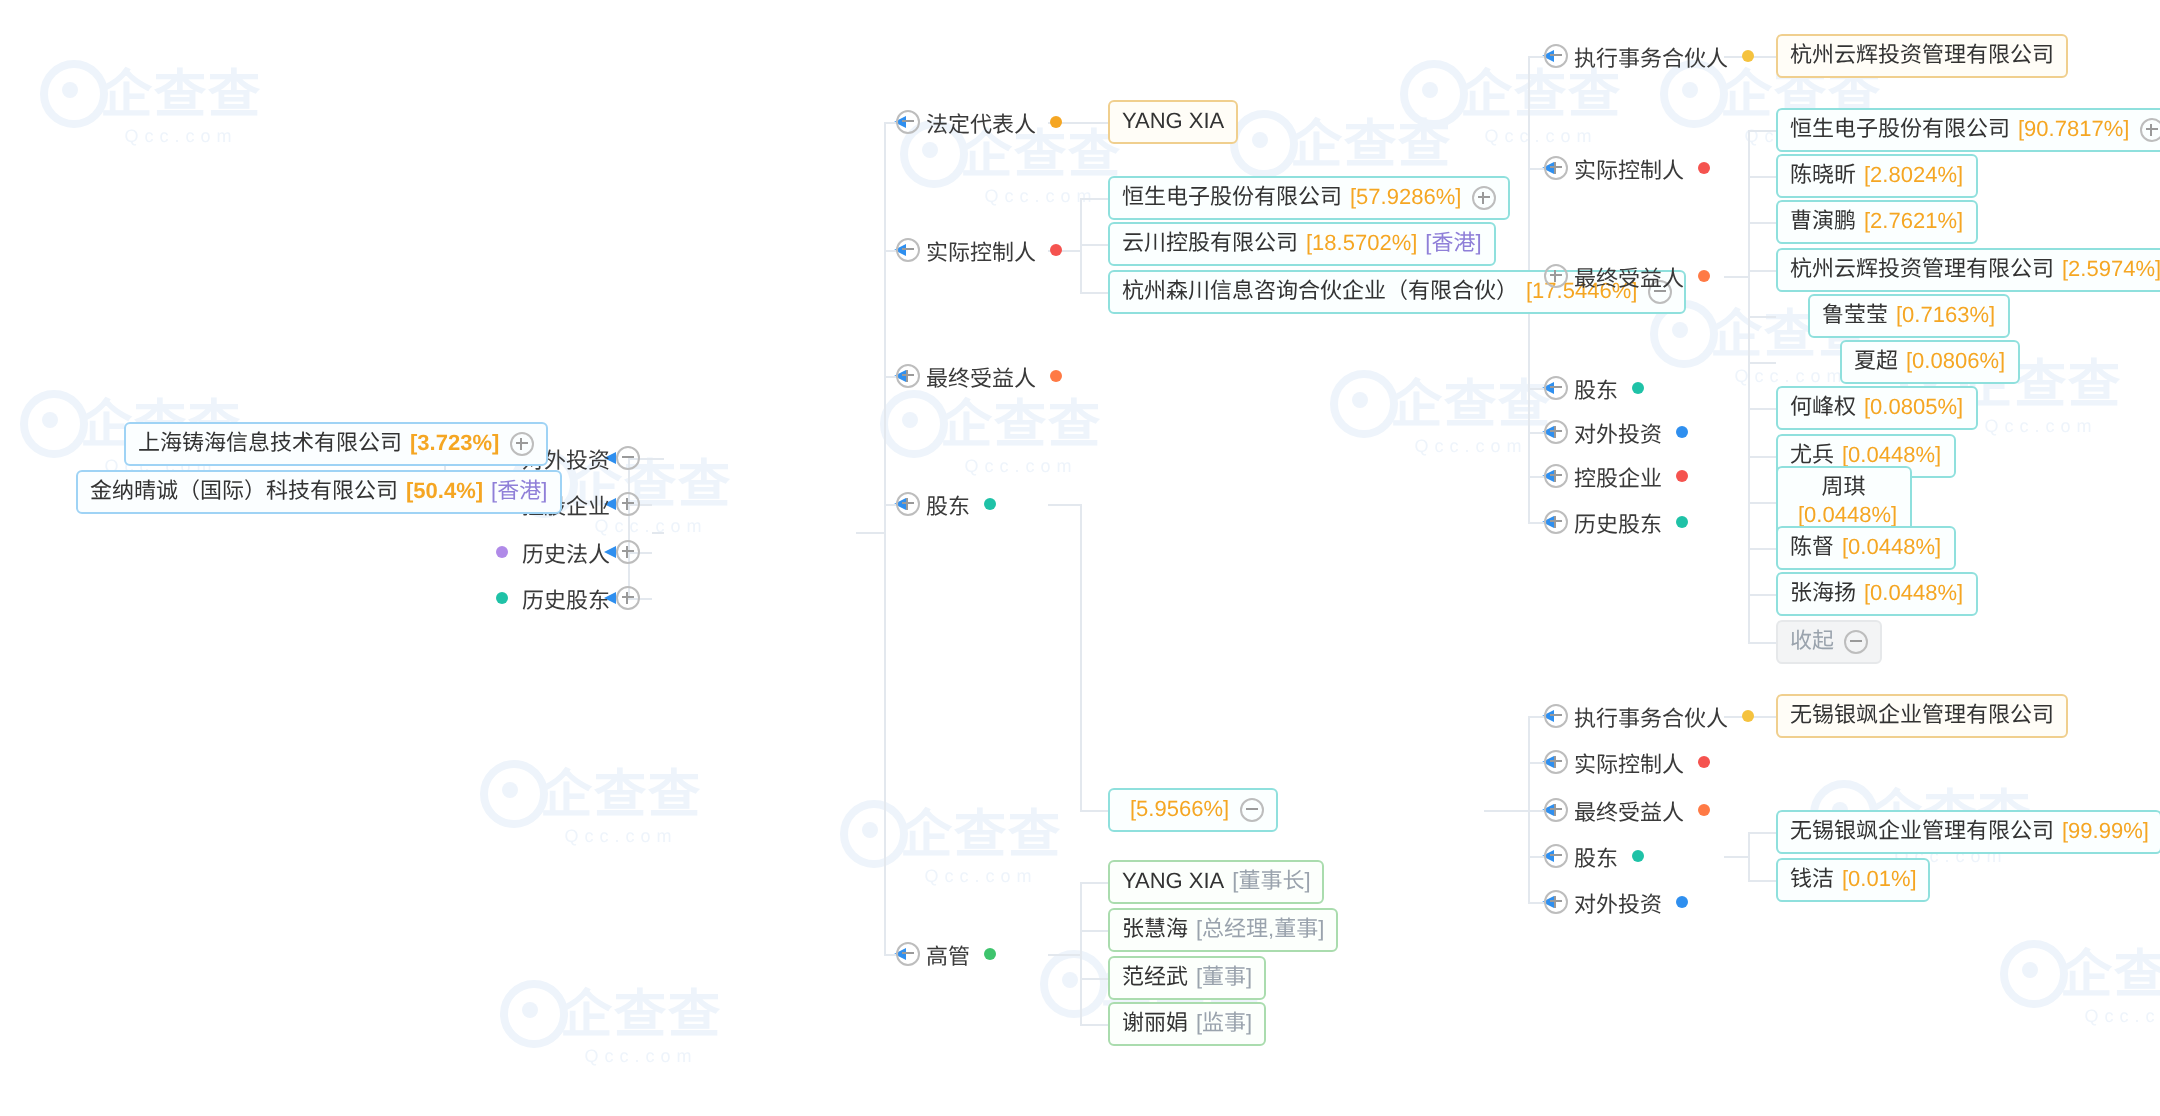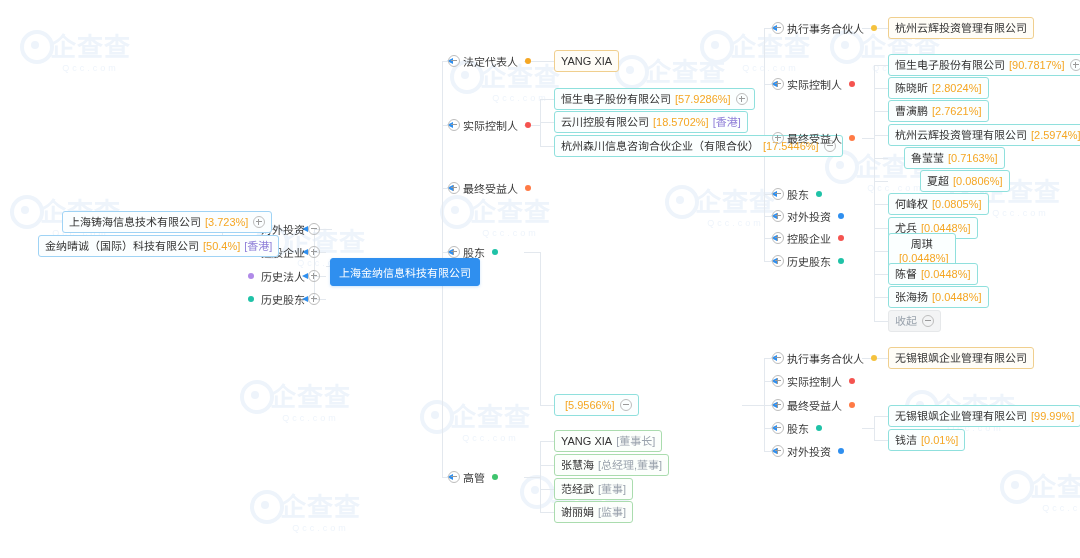--- a/index.html
+++ b/index.html
@@ -46,21 +46,21 @@
   
   .node{position:absolute;display:flex;align-items:center;white-space:nowrap;
       border:1px solid #cfd6de;border-radius:3px;background:#fff;
       padding:3px 6px;font-size:11px;line-height:14px;box-sizing:border-box;}
   .node .pct{margin-left:4px;}
   .node .tag{margin-left:4px;color:#8f7fd8;}
   .node .role{margin-left:4px;color:#9aa3ad;}
   .node .pm{margin-left:5px;}
 
   .node.blue{border-color:#9fd3f5;background:#fbfeff;}
-  .node.blue .pct{color:#f5a623;}
+  .node.blue .pct{color:#f5a623;font-weight:bold;}
   .node.cyan{border-color:#8fe0dd;background:#fbffff;}
   .node.cyan .pct{color:#f5a623;}
   .node.orange{border-color:#f0cf8e;background:#fffdf7;}
   .node.green{border-color:#aadcae;background:#fcfffc;}
 
   .node.collapse{color:#9aa3ad;background:#f3f4f5;border-color:#e6e8ea;}
 
   
   .root{position:absolute;background:#2f8fef;color:#fff;border-radius:3px;
       padding:5px 8px;font-size:11px;white-space:nowrap;border:1px solid #2f8fef;
@@ -197,23 +197,20 @@
       <div class="line h" style="left: 764px; top: 405px; width: 8px; height: 1px;"></div>
       <div class="line h" style="left: 764px; top: 428px; width: 8px; height: 1px;"></div>
       <div class="line h" style="left: 764px; top: 451px; width: 8px; height: 1px;"></div>
       <div class="line h" style="left: 862px; top: 358px; width: 26px; height: 1px;"></div>
       <div class="line h" style="left: 862px; top: 428px; width: 12px; height: 1px;"></div>
       <div class="line v" style="left: 874px; top: 416px; width: 1px; height: 24px;"></div>
       <div class="line h" style="left: 874px; top: 416px; width: 14px; height: 1px;"></div>
       <div class="line h" style="left: 874px; top: 440px; width: 14px; height: 1px;"></div>
     </div>
 
-  <div class="root" style="left:330px;top:258px;">
-    <span>上海金纳信息科技有限公司</span>
-  </div>
 
   <div id="mount">
       <div class="branch" style="left: 244px; top: 229px; transform: translateY(-50%);">
         <span class="dot" style="background:#2f8fef"></span>
         <span class="txt">对外投资</span>
         <span class="pm "></span>
       </div>
       <div class="branch" style="left: 244px; top: 252px; transform: translateY(-50%);">
         <span class="dot" style="background:#f5534f"></span>
         <span class="txt">控股企业</span>

